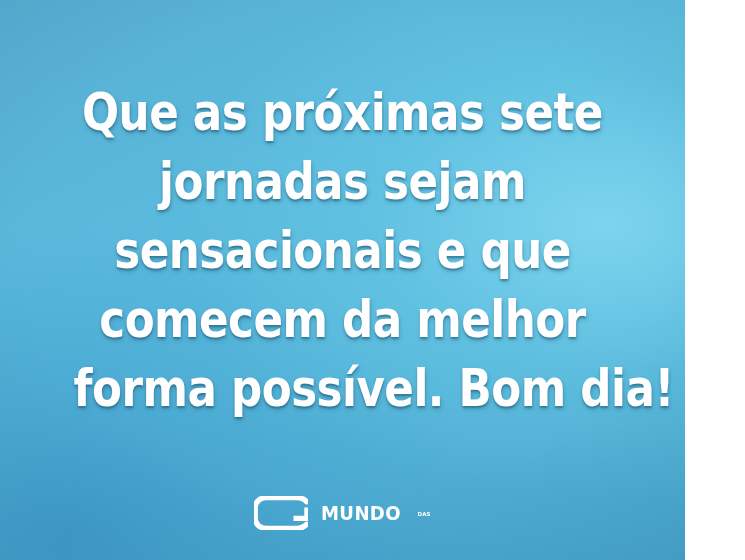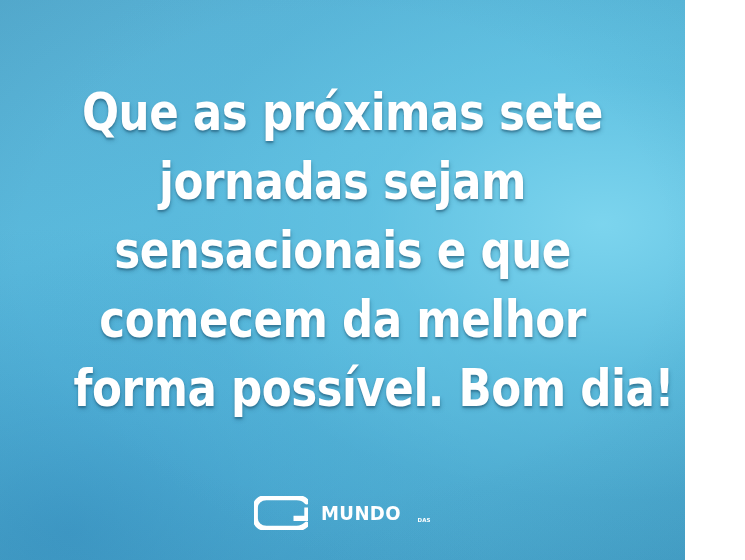--- a/index.html
+++ b/index.html
@@ -90,21 +90,21 @@
 
   #logo .wordmark {
     display: flex;
     flex-direction: column;
     justify-content: center;
     line-height: 1;
   }
 
   #logo .wm-row {
     display: flex;
-    align-items: flex-end;
+    align-items: center;
     gap: 12px;
   }
 
   #logo .wm-main {
     color: #ffffff;
     font-family: "DejaVu Sans", sans-serif;
     font-weight: bold;
     font-size: 19px;
     letter-spacing: 0.4px;
     line-height: 20px;

